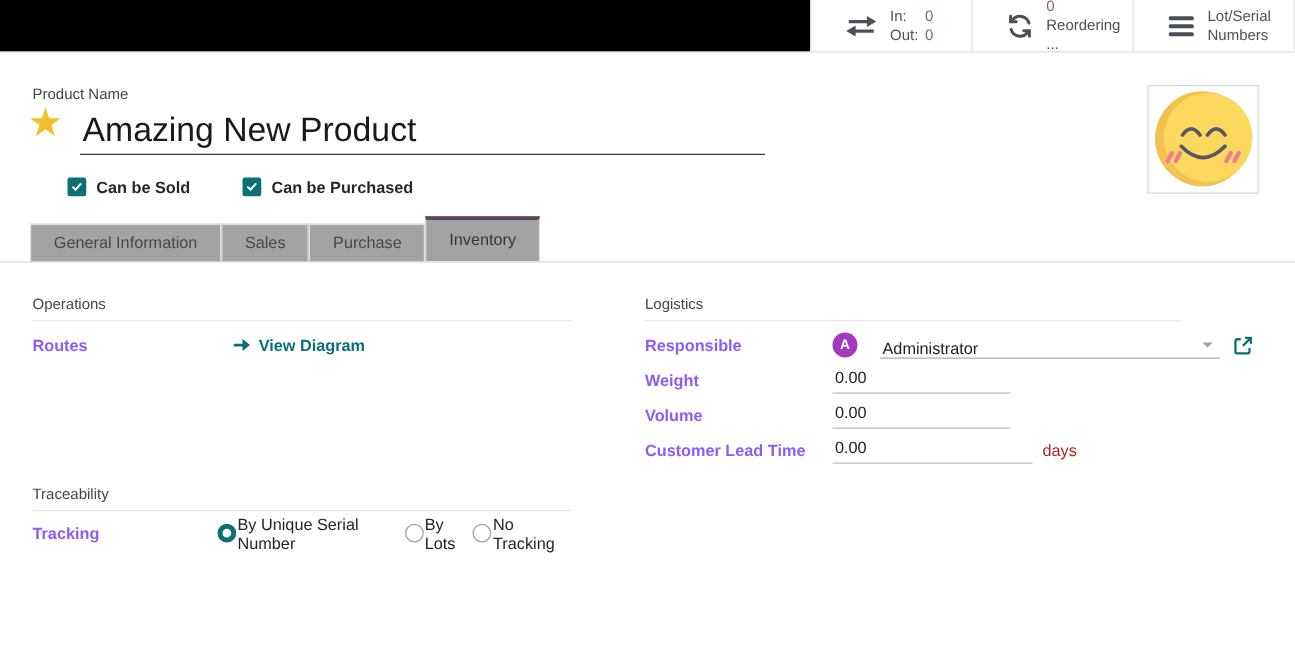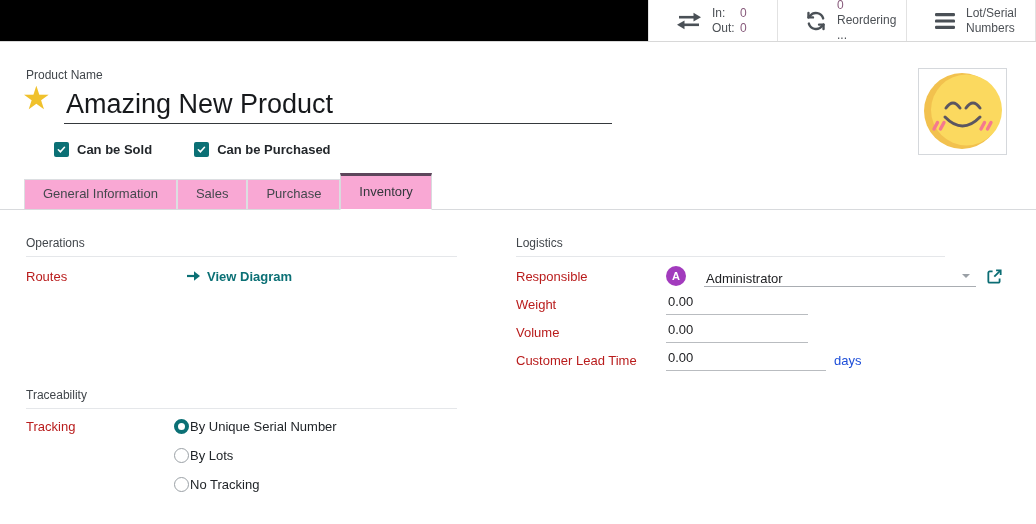--- a/index.html
+++ b/index.html
@@ -24,43 +24,43 @@
   .fav-star { position:absolute; left:22px; top:82px; font-size:32px; line-height:32px; color:#F0C12C; cursor:pointer; }
   .title-wrap { position:absolute; left:64px; top:86px; width:548px; height:38px; border-bottom:1px solid #35393d; }
   .title-text { font-size:27px; line-height:36px; color:#17191c; padding-left:2px; white-space:nowrap; }
   .chk-row { position:absolute; left:34px; top:142px; display:flex; gap:22px; }
   .chk-item { display:flex; align-items:center; gap:8px; cursor:pointer;padding-left:20px; }
   .chk-box { width:15px; height:15px; border-radius:2px; background:#0B7075; display:flex; align-items:center; justify-content:center; }
   .chk-label { font-size:13px; font-weight:700; color:#23272b; }
 
   
   .tabs-row { position:absolute; left:0; top:173px; width:1036px; height:37px; border-bottom:1px solid #d8dadd; display:flex; align-items:flex-end; padding-left:24px; }
-  .tab { height:30px; line-height:28px; padding:0 18px; font-size:13px; color:#44484d; background:#f9a8d4; border:1px solid #dcdee1; border-bottom:none; cursor:pointer; white-space:nowrap; }
+  .tab { height:30px; line-height:28px; padding:0 18px; font-size:13px; color:#44484d; background:#a3a3a3; border:1px solid #dcdee1; border-bottom:none; cursor:pointer; white-space:nowrap; }
   .tab.active { height:37px; line-height:31px; border:1px solid #d8dadd; border-top:3px solid #5D465B; border-bottom:1px solid #fff; margin-bottom:-1px; color:#33373c; }
 
   
   .sec-heading { position:absolute; font-size:12px; color:#41464b; padding-bottom:6px; border-bottom:1px solid #e5e7ea; }
   .row { position:absolute; height:28px; display:flex; align-items:center; }
-  .flabel { font-size:13px; font-weight:400; color:#b91c1c; }
+  .flabel { font-size:13px; font-weight:700; color:#8b5cf6; }
   .lcol-label { width:148px; flex:0 0 148px; }
   .rcol-label { width:150px; flex:0 0 150px; }
 
   .link { display:flex; align-items:center; gap:6px; color:#0B7075; font-size:13px; font-weight:600; cursor:pointer; margin-left:12px; }
 
   .avatar { width:20px; height:20px; border-radius:50%; background:#A23BBD; color:#fff; font-size:11px; font-weight:700; display:flex; align-items:center; justify-content:center; flex:0 0 auto; }
   .m2o-field { position:relative; width:272px; height:22px; border-bottom:1px solid #a9adb2; margin-left:18px; display:flex; align-items:flex-end; cursor:text; }
   .m2o-text { font-size:13px; color:#202124; padding-left:2px; }
   .caret { position:absolute; right:6px; top:9px; width:0; height:0; border-left:4px solid transparent; border-right:4px solid transparent; border-top:4px solid #9aa0a6; cursor:pointer; }
   .ext-icon { margin-left:10px; cursor:pointer; display:flex; align-items:center; }
 
   .num-input { height:22px; border-bottom:1px solid #b9bcc0; font-size:13px; color:#202124; padding:1px 2px 0 2px; cursor:text; }
   .w142 { width:142px; } .w160 { width:160px; }
-  .suffix { font-size:13px; color:#1d4ed8; margin-left:8px; }
-
-  .radio-stack { display:flex; flex-direction:column; }
+  .suffix { font-size:13px; color:#b91c1c; margin-left:8px; }
+
+  .radio-stack { display:flex; flex-direction:row; }
   .radio-row { height:29px; display:flex; align-items:center; cursor:pointer; }
   .radio-circle { width:15px; height:15px; border-radius:50%; border:1px solid #9ba1a6; background:#fff; flex:0 0 auto; }
   .radio-circle.sel { border:4.5px solid #0B7075; }
   .radio-label { font-size:13px; color:#212529; margin-left:1px; }
 
   .img-card { position:absolute; left:918px; top:68px; width:89px; height:87px; background:#fff; border:1px solid #d5d8dc; display:flex; align-items:center; justify-content:center; cursor:pointer; }
 </style>
 </head>
 <body>
 

